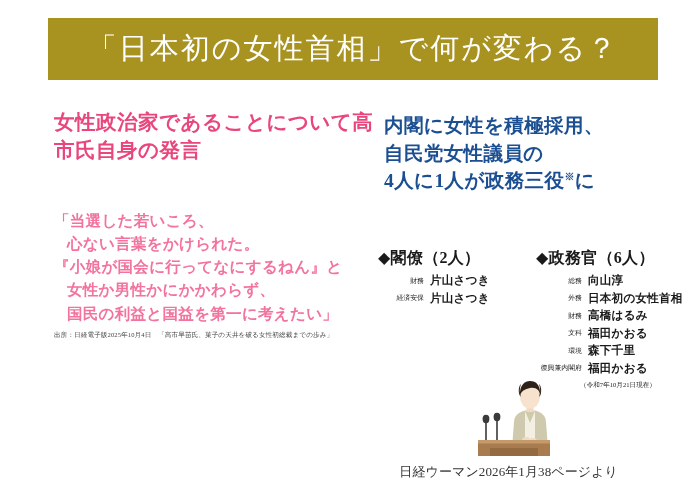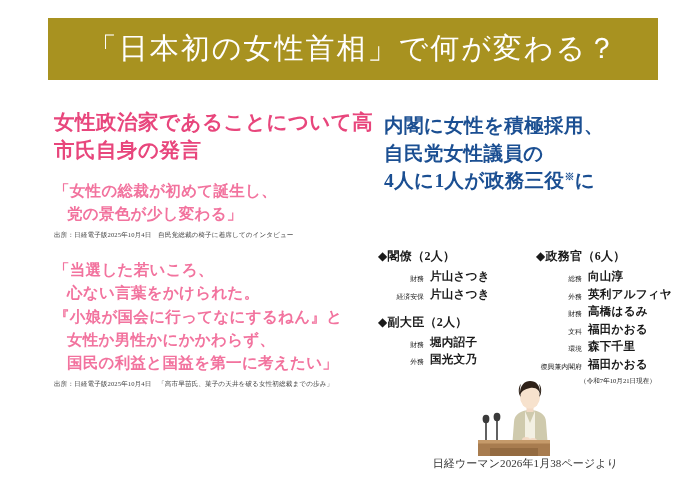--- a/index.html
+++ b/index.html
@@ -70,21 +70,21 @@
     display: block;
   }
   .source-note {
     color: #444444;
     font-size: 6.6px;
     letter-spacing: 0.1px;
     margin-top: 6px;
     white-space: nowrap;
   }
   .quote-block-2 {
-    margin-top: 18px;
+    margin-top: 44px;
   }
 
   
   .col-right {
     position: absolute;
     left: 384px;
     top: 112px;
     width: 312px;
   }
   .heading-navy {
@@ -116,29 +116,29 @@
     gap: 8px;
     color: #1a1a1a;
   }
   .roster-col {
     width: 150px;
   }
   .roster-group {
     margin-bottom: 12px;
   }
   .roster-title {
-    font-size: 12px;
+    font-size: 16px;
     font-weight: bold;
     letter-spacing: 0.3px;
     margin-bottom: 4px;
     white-space: nowrap;
   }
   .roster-row {
     display: flex;
-    align-items: flex-end;
+    align-items: center;
     margin-bottom: 2.5px;
     font-family: Liberation Mono, monospace;
   }
   .roster-ministry {
     width: 46px;
     text-align: right;
     font-size: 6.9px;
     padding-right: 6px;
     color: #222222;
     white-space: nowrap;
@@ -164,46 +164,39 @@
     left: 470px;
     top: 378px;
     width: 120px;
     height: 84px;
   }
 
   
   .credit {
     position: absolute;
     right: 6px;
-    bottom: 24px;
-    font-size: 11px;
+    bottom: 14px;
+    font-size: 13px;
     color: #333333;
     letter-spacing: 0.1px;
   }
 </style>
 </head>
 <body>
 
 <div class="page">
 
   <div class="title-banner">
     <div class="title-text">「日本初の女性首相」で何が変わる？</div>
   </div>
 
   <div class="col-left">
 
     <div class="heading-pink">女性政治家であることについて高市氏自身の発言</div>
 
-    <div class="quote-block">
-      <div class="quote-pink">
-        <span>「女性の総裁が初めて誕生し、</span>
-        <span class="indent">党の景色が少し変わる」</span>
-      </div>
-      <div class="source-note">出所：日経電子版2025年10月4日　自民党総裁の椅子に着席してのインタビュー</div>
-    </div>
 
     <div class="quote-block quote-block-2">
       <div class="quote-pink">
         <span>「当選した若いころ、</span>
         <span class="indent">心ない言葉をかけられた。</span>
         <span class="indent" style="padding-left:0">『小娘が国会に行ってなにするねん』と</span>
         <span class="indent">女性か男性かにかかわらず、</span>
         <span class="indent">国民の利益と国益を第一に考えたい」</span>
       </div>
       <div class="source-note">出所：日経電子版2025年10月4日　「高市早苗氏、菓子の天井を破る女性初総裁までの歩み」</div>
@@ -230,45 +223,34 @@
         <div class="roster-row">
           <span class="roster-ministry">財務</span>
           <span class="roster-name">片山さつき</span>
         </div>
         <div class="roster-row">
           <span class="roster-ministry">経済安保</span>
           <span class="roster-name">片山さつき</span>
         </div>
       </div>
 
-      <div class="roster-group">
-        <div class="roster-title">◆副大臣（2人）</div>
-        <div class="roster-row">
-          <span class="roster-ministry">財務</span>
-          <span class="roster-name">堀内詔子</span>
-        </div>
-        <div class="roster-row">
-          <span class="roster-ministry">外務</span>
-          <span class="roster-name">国光文乃</span>
-        </div>
-      </div>
 
     </div>
 
     <div class="roster-col">
 
       <div class="roster-group">
         <div class="roster-title">◆政務官（6人）</div>
         <div class="roster-row">
           <span class="roster-ministry">総務</span>
           <span class="roster-name">向山淳</span>
         </div>
         <div class="roster-row">
           <span class="roster-ministry">外務</span>
-          <span class="roster-name">英利アルフィヤ</span>
+          <span class="roster-name">日本初の女性首相</span>
         </div>
         <div class="roster-row">
           <span class="roster-ministry">財務</span>
           <span class="roster-name">高橋はるみ</span>
         </div>
         <div class="roster-row">
           <span class="roster-ministry">文科</span>
           <span class="roster-name">福田かおる</span>
         </div>
         <div class="roster-row">

